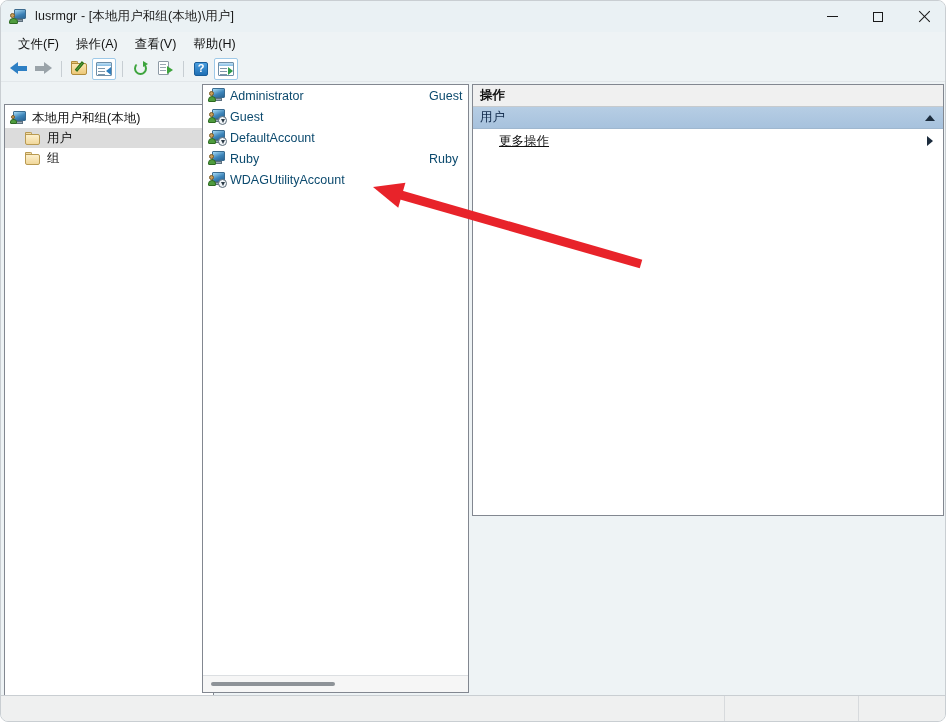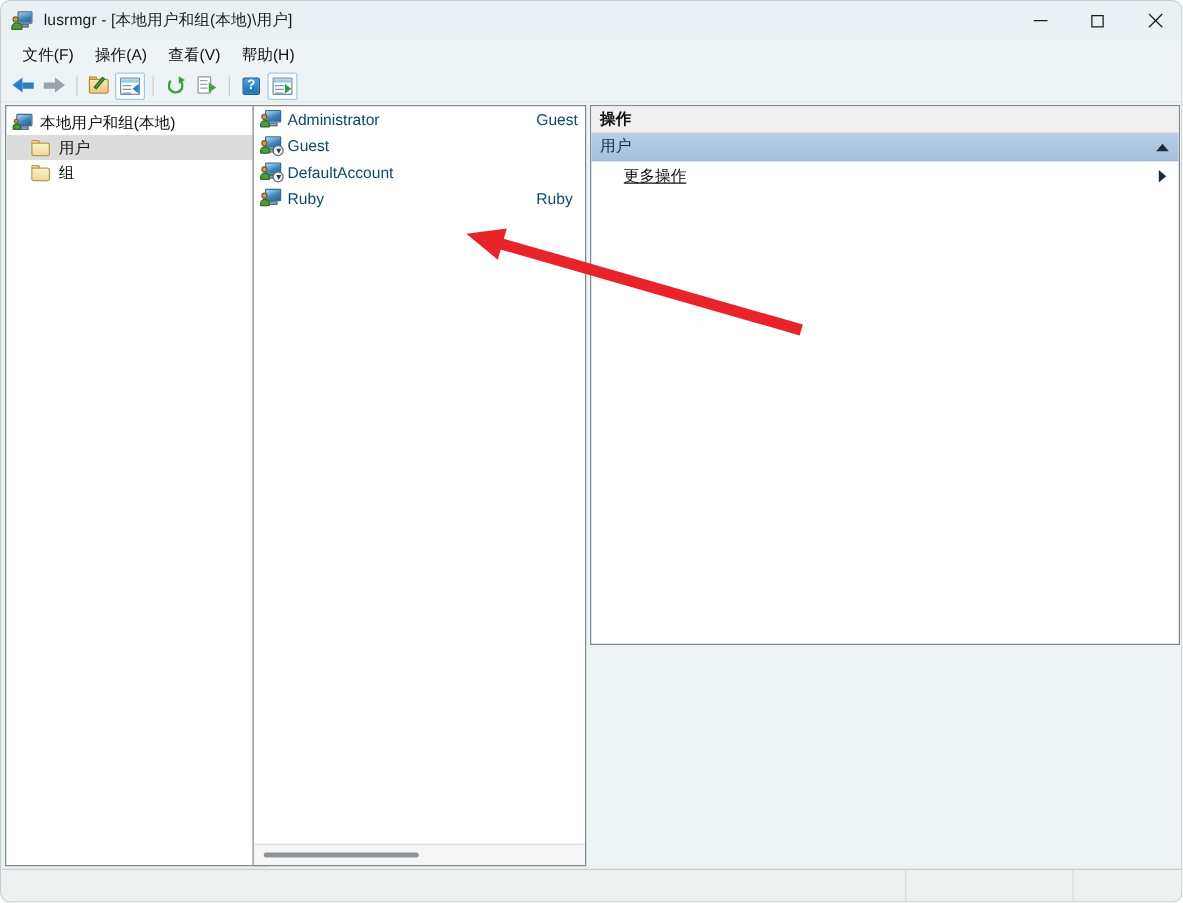--- a/index.html
+++ b/index.html
@@ -211,21 +211,21 @@
 
   
   #content { position: absolute; left: 0; top: 81px; width: 946px; height: 613px; }
 
   .pane {
     position: absolute; top: 2px;
     background: #ffffff;
     border: 1px solid #828790;
     overflow: hidden;
   }
-  #tree-pane  { left: 3px;   width: 210px; height: 609px; }
+  #tree-pane  { left: 3px;   width: 210px; height: 609px; margin-top: 20px; }
   #list-pane  { left: 201px; width: 267px; height: 609px; }
   #action-pane{ left: 471px; width: 472px; height: 432px; }
 
   
   .tree-row {
     display: flex; align-items: center;
     height: 20px; padding-left: 6px;
     font-size: 12.5px; color: #111; white-space: nowrap;
   }
   .tree-row.child { padding-left: 20px; }
@@ -559,20 +559,33 @@
               <div class="b"></div>
               <div class="h"></div>
               <div class="t"></div>
 
           </div>
           <span>Ruby</span>
         </div>
         <div class="cell-full">Ruby</div>
       </div>
 
+      <div class="list-row">
+        <div class="cell-name">
+          <div class="ic-user disabled">
+            <div class="s"></div>
+              <div class="b"></div>
+              <div class="h"></div>
+              <div class="t"></div>
+            <div class="badge"></div>
+          </div>
+          <span>WDAGUtilityAccount</span>
+        </div>
+        <div class="cell-full"></div>
+      </div>
 
       <div id="list-hscroll">
         <div id="list-hthumb"></div>
       </div>
     </div>
 
     <div class="pane" id="action-pane">
       <div id="action-header">操作</div>
 
       <div id="action-section">

